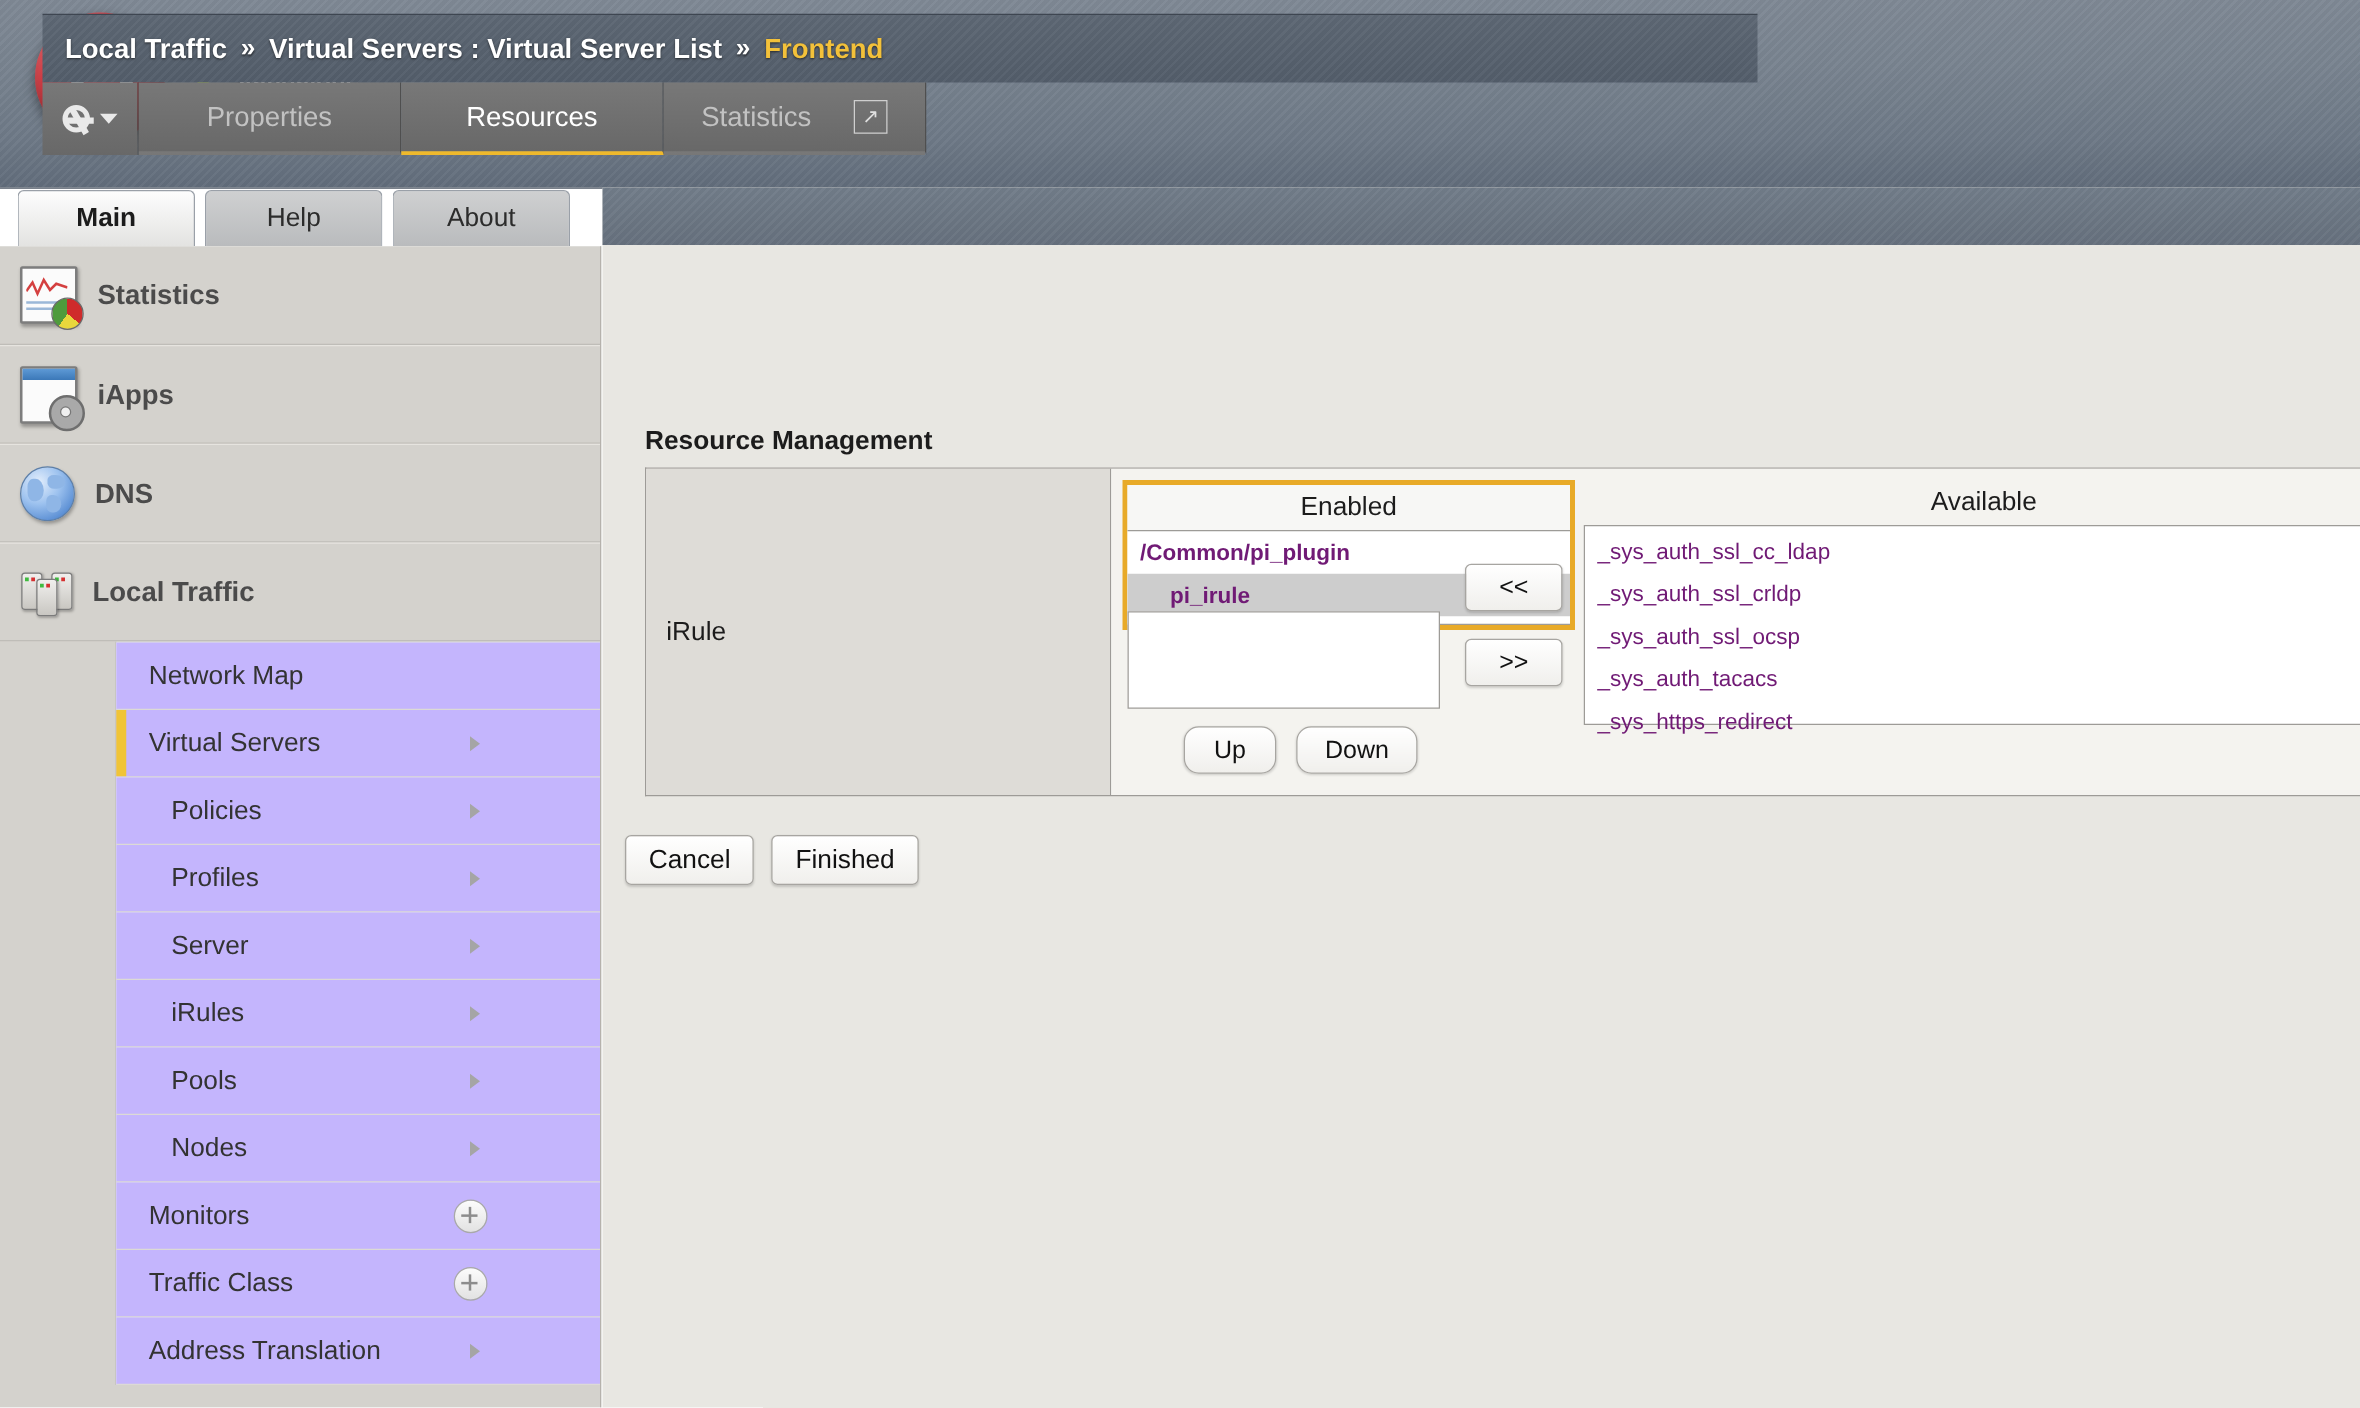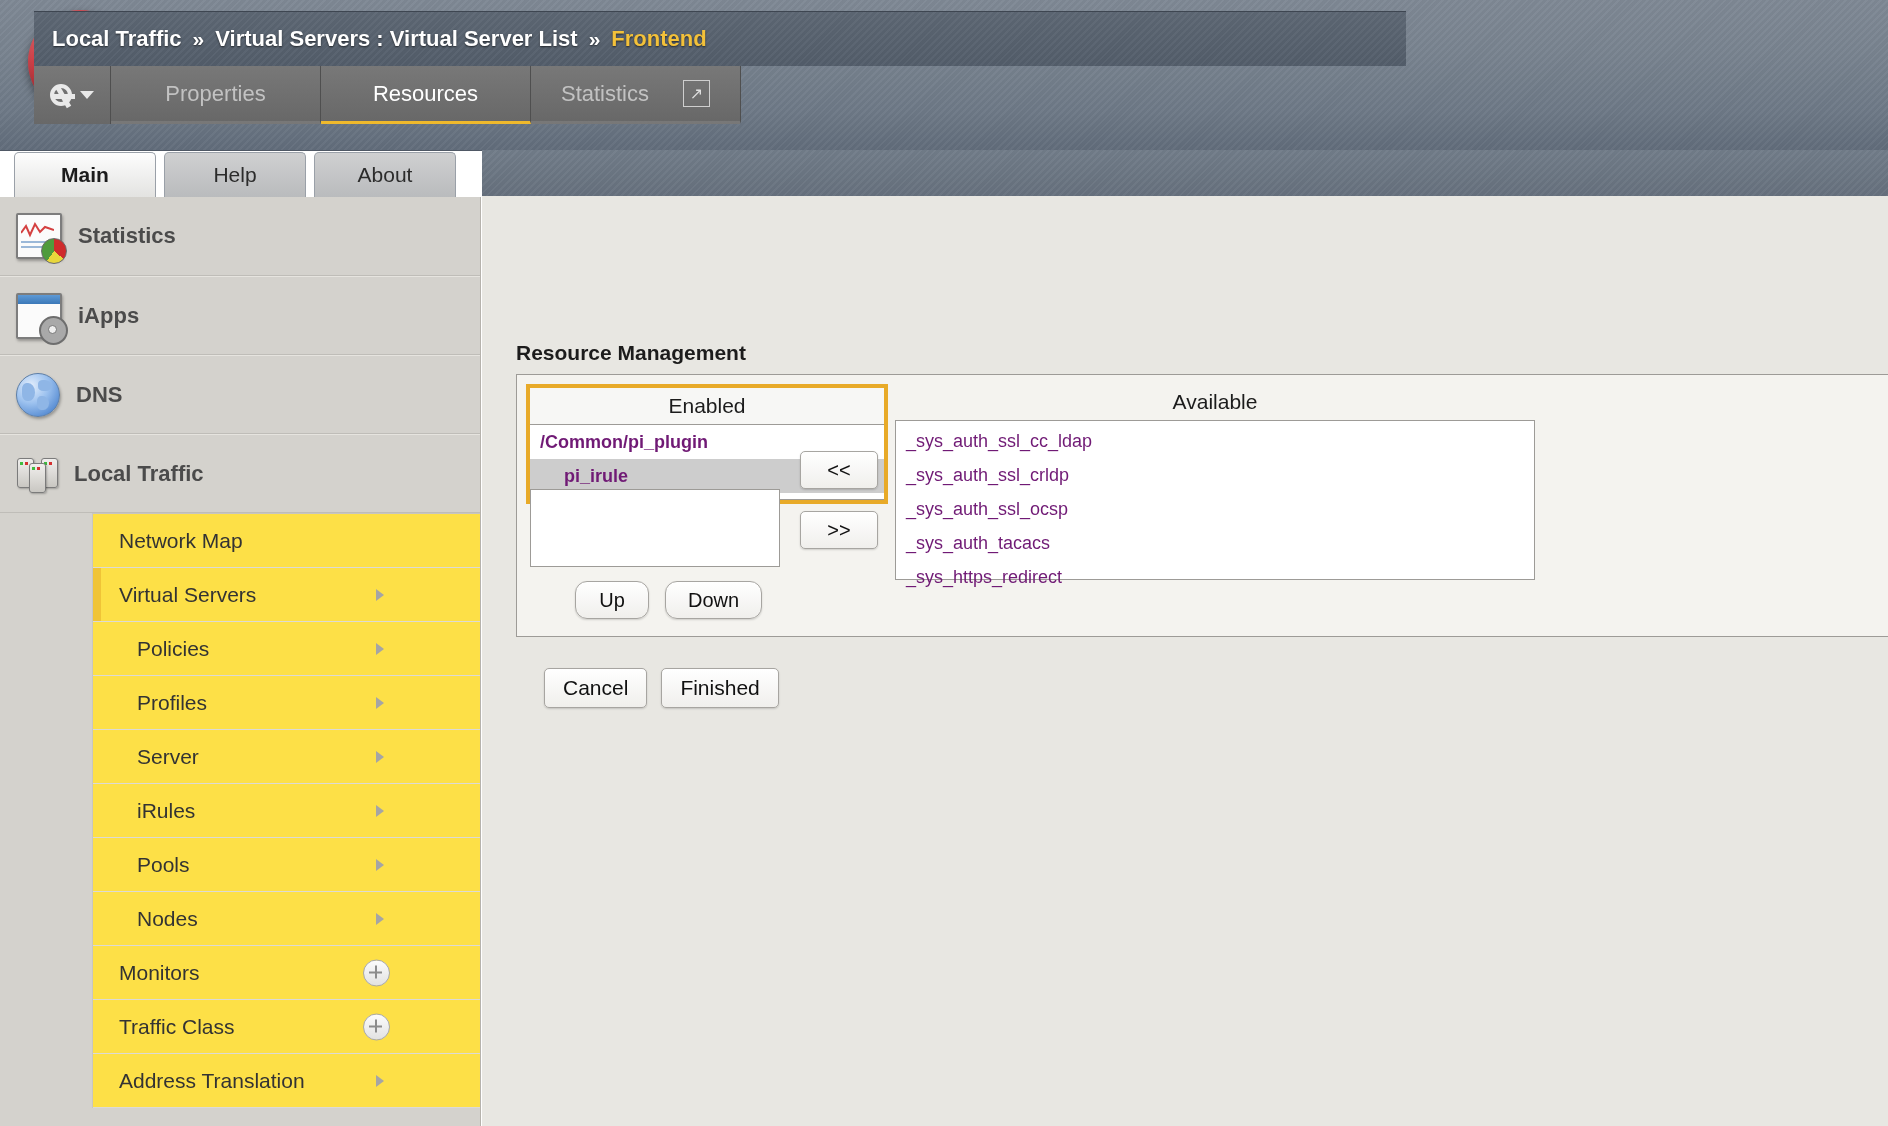--- a/index.html
+++ b/index.html
@@ -227,21 +227,21 @@
     background: #ffffff;
     border-left: 1px solid #c8c6c1;
     border-top: 1px solid #c8c6c1;
     box-sizing: border-box;
   }
   .sb-sub {
     height: 54px;
     display: flex;
     align-items: center;
     border-bottom: 1px solid #dcdad5;
-    background: #fde047;
+    background: #c4b5fd;
     position: relative;
     box-sizing: border-box;
   }
   .sb-sub .accent {
     position: absolute;
     left: 0; top: 0; bottom: 0;
     width: 8px;
     background: transparent;
   }
   .sb-sub.selected .accent { background: #f0c437; }
@@ -510,21 +510,21 @@
   .available-list {
     background: #ffffff;
     border: 1px solid #9d9b97;
     height: 160px;
     box-sizing: border-box;
     padding-top: 3px;
   }
 
   .action-btns {
     position: absolute;
-    left: 544px; top: 668px;
+    left: 500px; top: 668px;
     display: flex;
     gap: 14px;
   }
   .action-btns .btn { height: 40px; padding: 0 18px; font-size: 21px; }
 </style>
 </head>
 <body>
 
 <div class="top-banner">
   <div class="f5-logo">
@@ -687,20 +687,23 @@
   <div class="c-tab active">Resources</div>
   <div class="c-tab">
     <span>Statistics</span>
     <span style="margin-left:34px;display:inline-flex;align-items:center;justify-content:center;width:25px;height:25px;border:1px solid #cfcfcf;color:#e0e0e0;font-size:16px;line-height:1;">↗</span>
   </div>
 </div>
 
 <div class="section-title">Resource Management</div>
 
 <div class="rm-table">
+  <div class="rm-label-cell">
+    <span class="txt">iRule</span>
+  </div>
   <div class="rm-body-cell">
 
     <div class="enabled-group">
       <div class="enabled-header">Enabled</div>
       <div class="enabled-list">
         <div class="opt group-label">/Common/pi_plugin</div>
         <div class="opt child selected">pi_irule</div>
       </div>
     </div>
 

